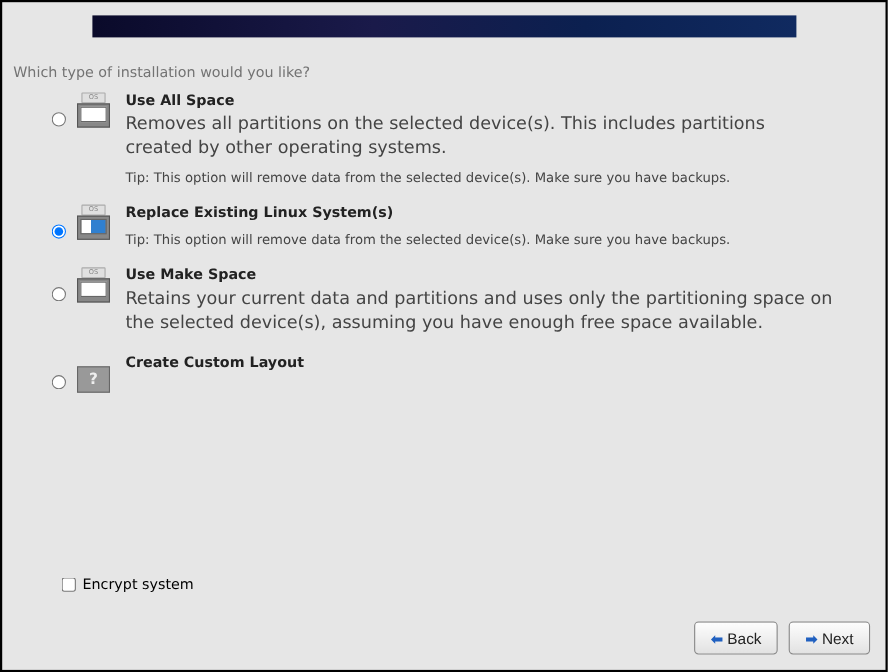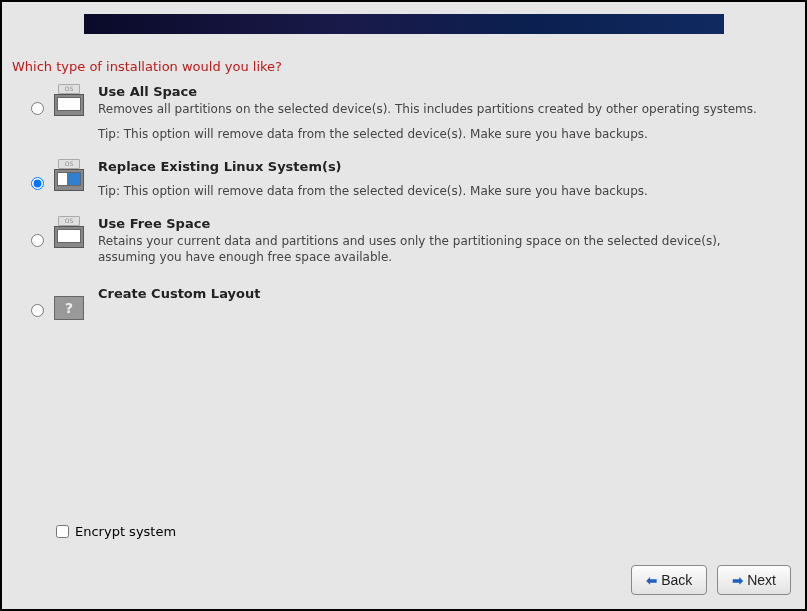--- a/index.html
+++ b/index.html
@@ -15,25 +15,26 @@
     }
     .banner {
       margin: 12px auto 8px;
       width: 640px;
       height: 20px;
       background: linear-gradient(90deg, #0a0a2a 0%, #1a1a4a 40%, #0b2050 70%, #102a60 100%);
     }
     .question {
       padding: 4px 10px 10px 10px;
       font-size: 13px;
-      color: #b91c1c;
+      color: #737373;
       margin-top: 21px;
     }
     .options {
       padding: 0 28px;
+      margin-left: 16px;
     }
     .option-row {
       display: flex;
       align-items: flex-start;
       gap: 10px;
       margin-bottom: 18px;
     }
     .radio-cell {
       width: 14px;
       padding-top: 18px;
@@ -116,21 +117,21 @@
       flex: 1;
       padding-right: 20px;
     }
     .opt-title {
       font-weight: bold;
       font-size: 13px;
       color: #222;
       margin-bottom: 2px;
     }
     .opt-desc {
-      font-size: 12px;
+      font-size: 16px;
       color: #444;
       line-height: 1.35;
       margin-bottom: 2px;
     }
     .opt-tip {
       font-size: 12px;
       color: #444;
       margin-top: 10px;
     }
     .opt-tip strong { font-weight: normal; }
@@ -227,21 +228,21 @@
     <div class="radio-cell">
       <input type="radio" name="install-type" style="">
     </div>
     <div class="icon-cell">
       <div class="disk-icon">
         <div class="os-tab">OS</div>
         <div class="disk-body"></div>
       </div>
     </div>
     <div class="text-cell">
-      <div class="opt-title">Use Free Space</div>
+      <div class="opt-title">Use Make Space</div>
       <div class="opt-desc">Retains your current data and partitions and uses only the partitioning space on the selected device(s), assuming you have enough free space available.</div>
     </div>
   </div>
 
   <div class="option-row">
     <div class="radio-cell">
       <input type="radio" name="install-type" style="">
     </div>
     <div class="icon-cell">
       <div class="question-icon">?</div>

